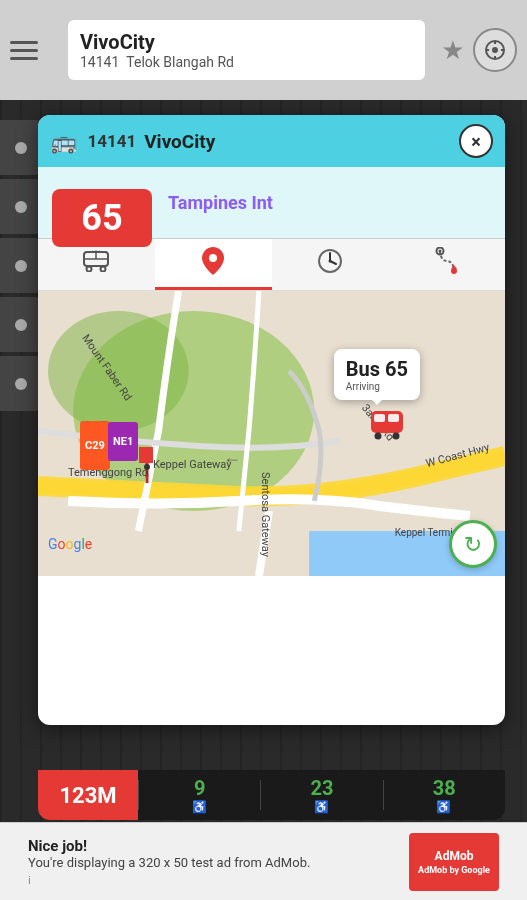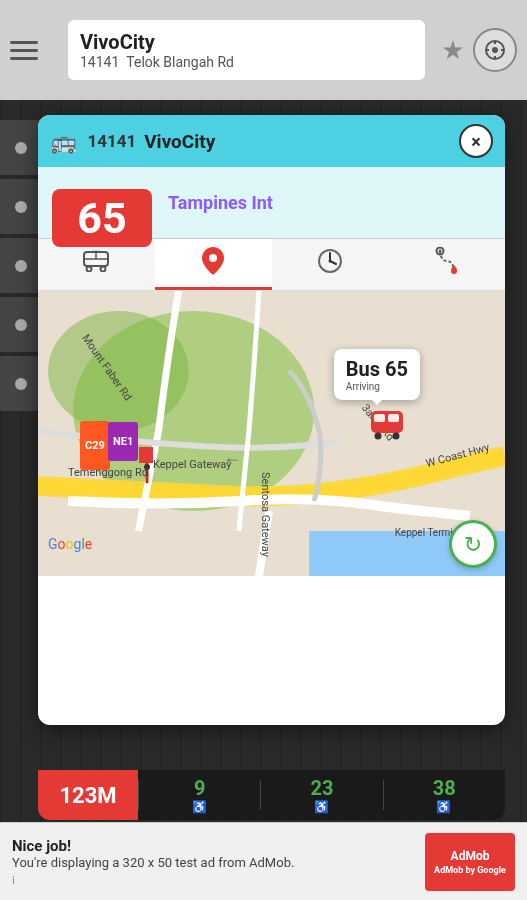--- a/index.html
+++ b/index.html
@@ -182,21 +182,21 @@
       background: #e0f7fa;
       height: 72px;
       display: flex;
       align-items: center;
       padding: 0 14px;
       border-bottom: 1px solid #ccc;
     }
     .route-num-badge {
       background: #e53935;
       color: white;
-      font-size: 43px;
+      font-size: 36px;
       font-weight: bold;
       width: 100px;
       height: 58px;
       border-radius: 8px;
       display: flex;
       align-items: center;
       justify-content: center;
       margin-right: 16px;
       flex-shrink: 0;
       margin-top: 30px;
@@ -382,21 +382,21 @@
     
     .ad-banner {
       position: absolute;
       bottom: 0;
       left: 0;
       right: 0;
       height: 78px;
       background: #f0f0f0;
       display: flex;
       align-items: center;
-      padding: 0 12px;
+      padding: 0 28px;
       border-top: 1px solid #ccc;
       z-index: 30;
     }
     .ad-text {
       flex: 1;
     }
     .ad-title {
       font-size: 15px;
       font-weight: bold;
       color: #222;

